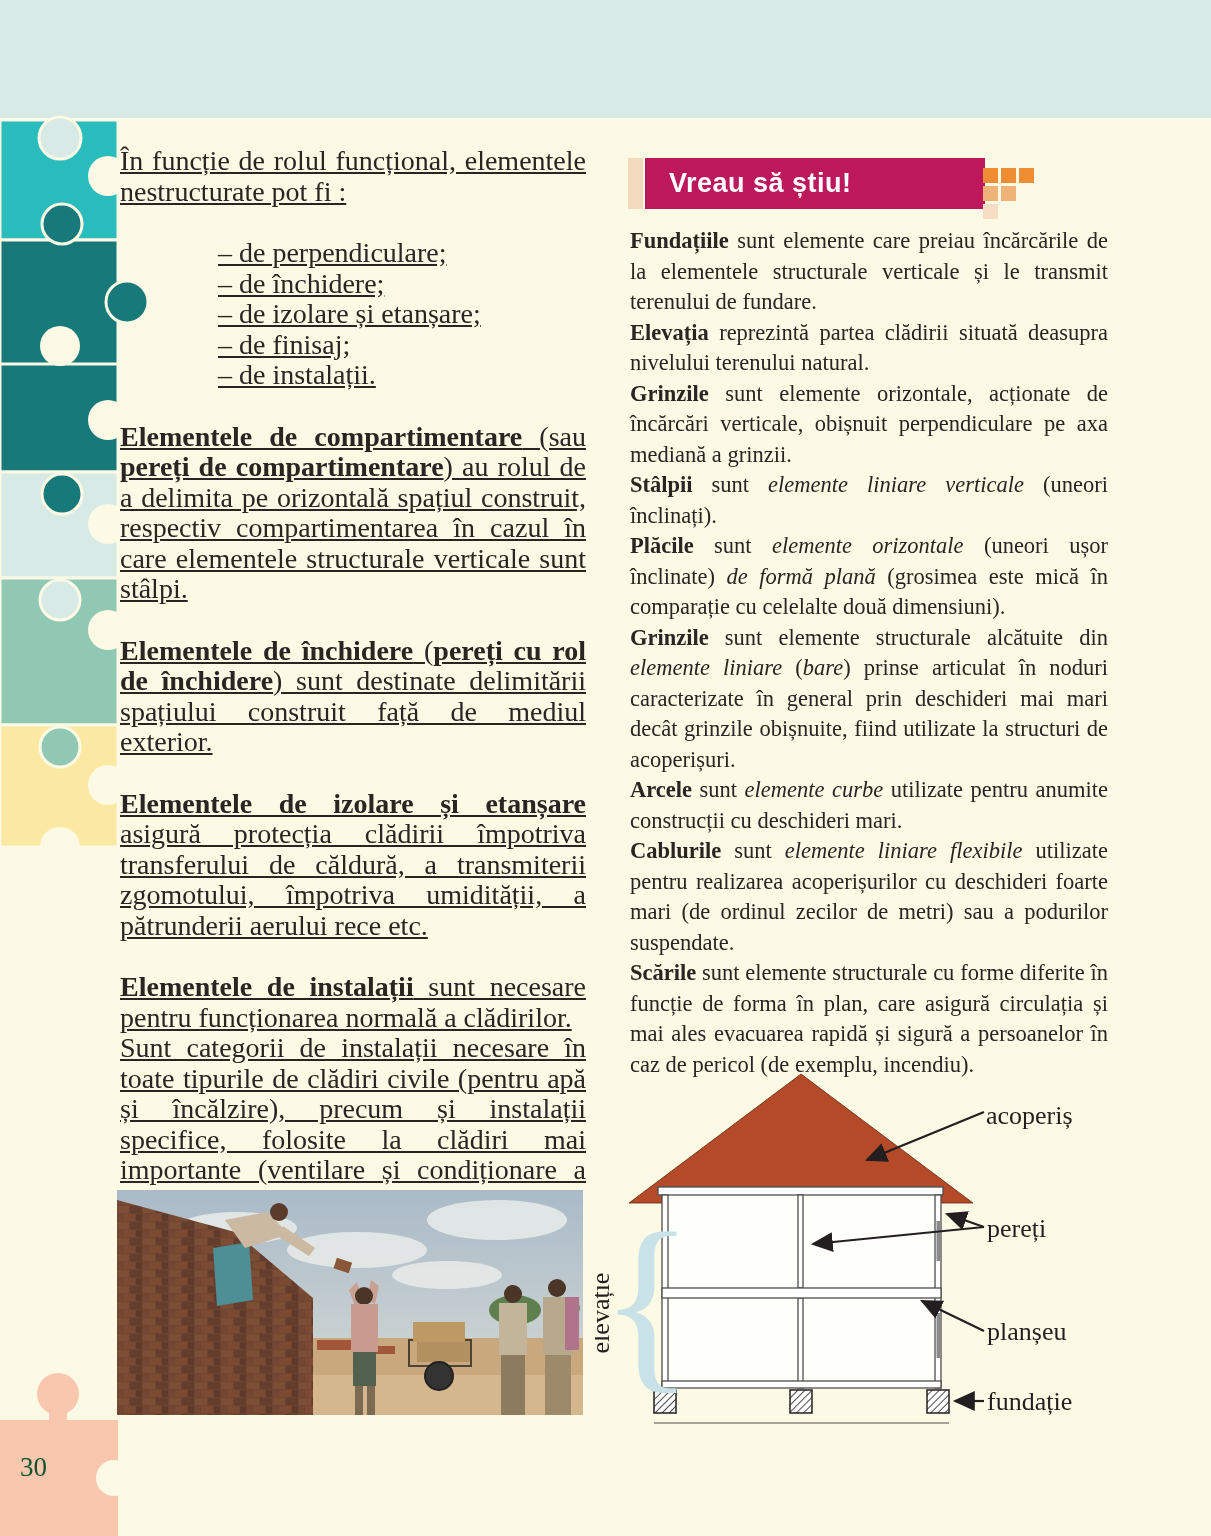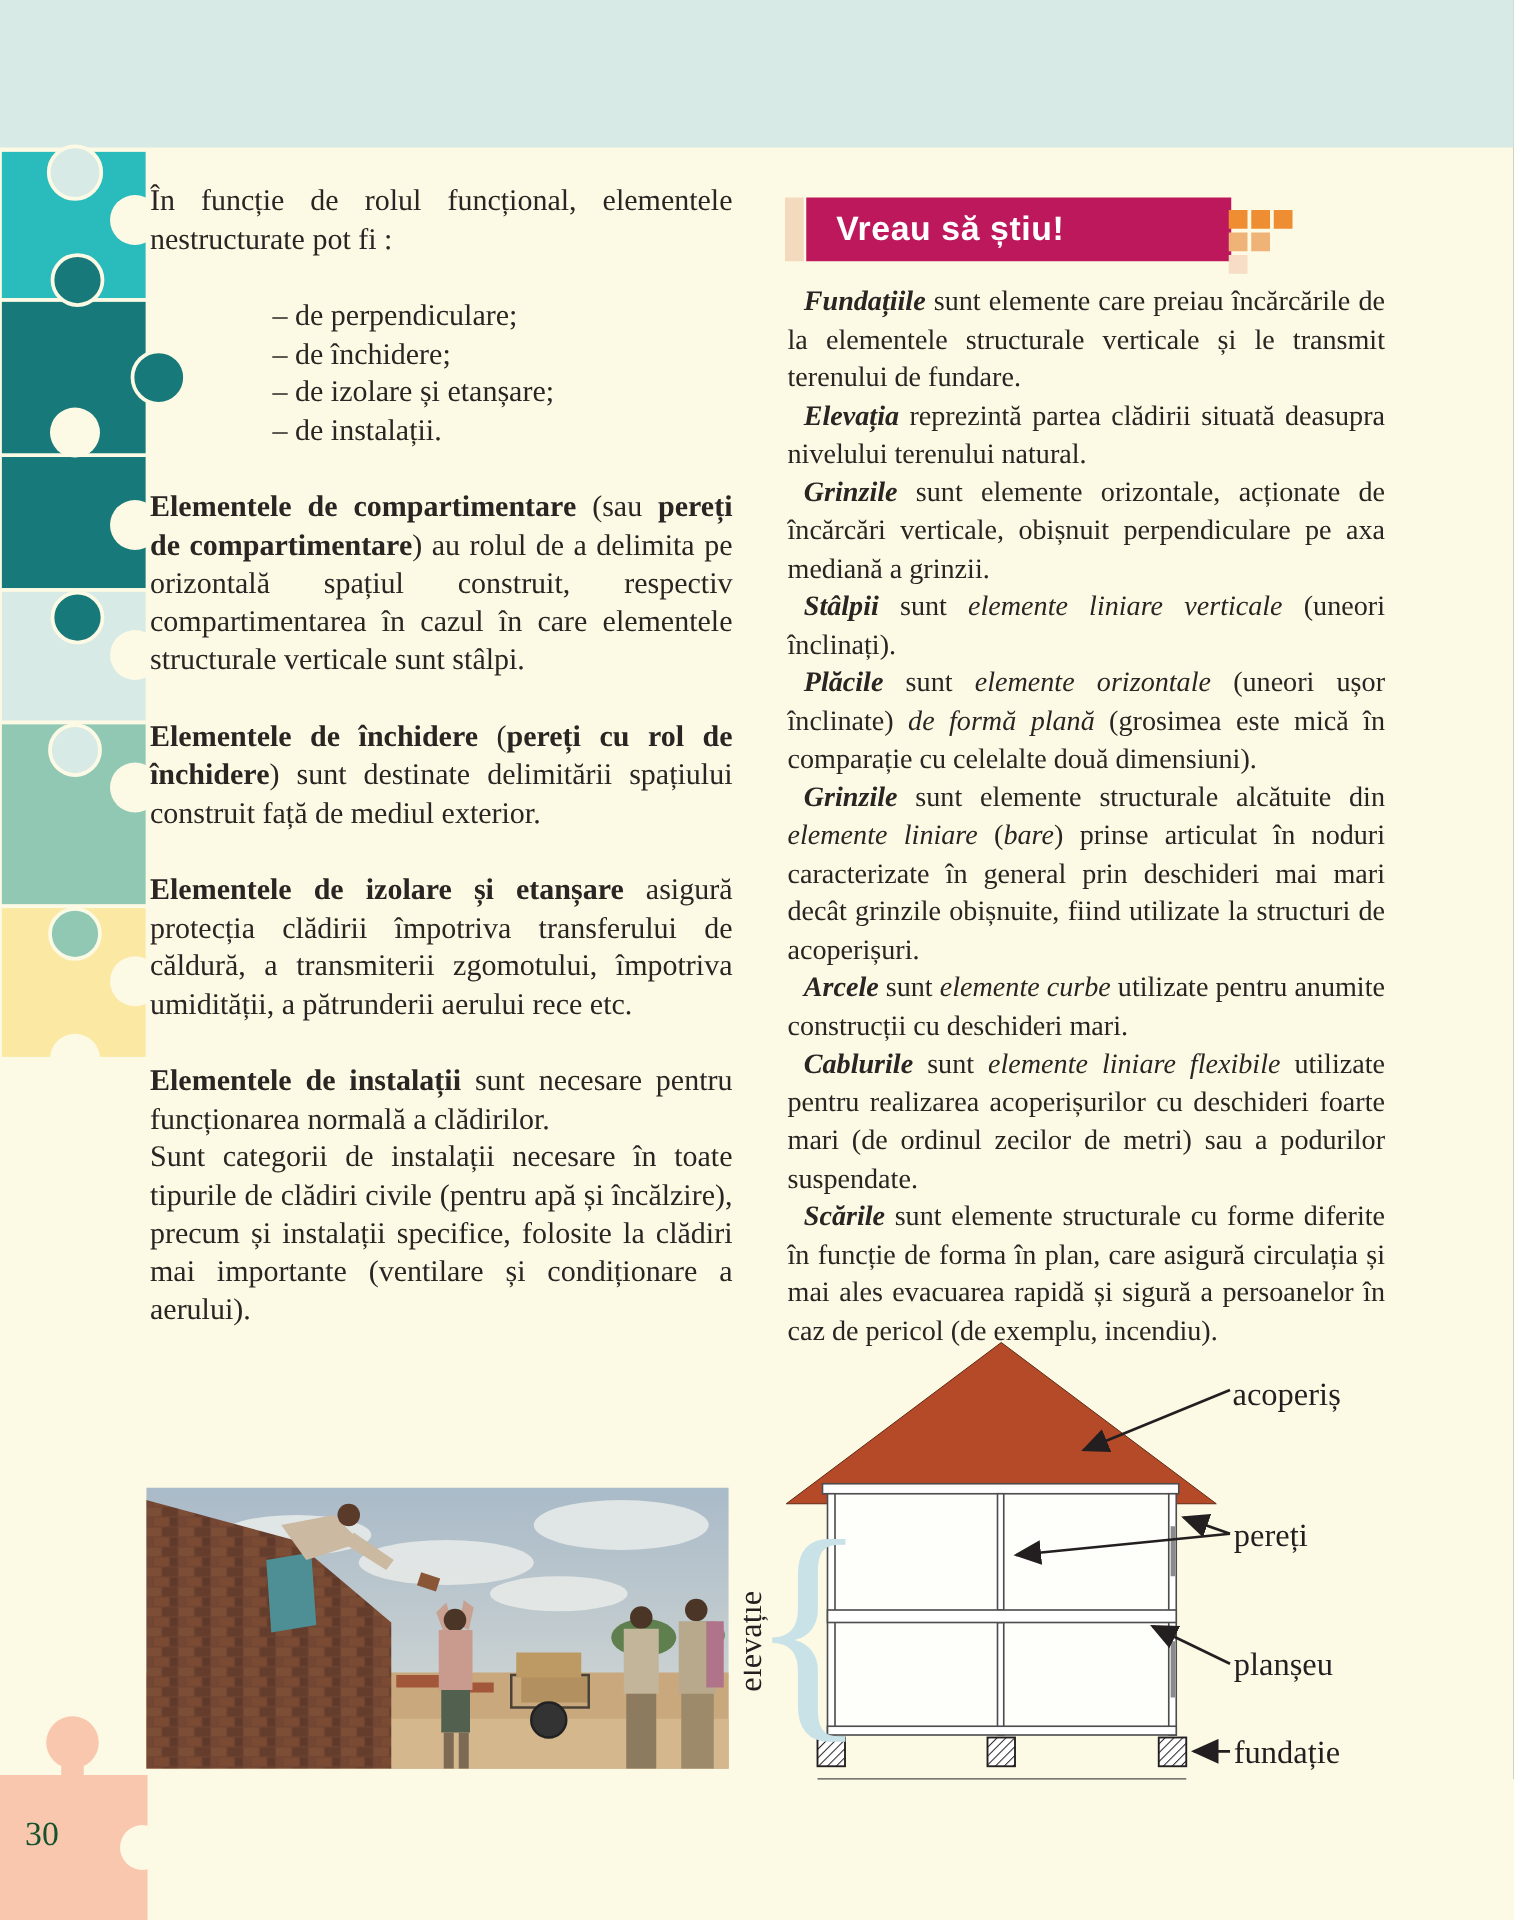--- a/index.html
+++ b/index.html
@@ -12,34 +12,34 @@
   .top-band{position:absolute;left:0;top:0;width:1211px;height:118px;background:#d7eae6;}
   .puzzle-svg{position:absolute;left:0;top:110px;}
   .pink-svg{position:absolute;left:0;top:1360px;}
   .page-number{
     position:absolute;left:20px;top:1452px;font-size:27px;color:#14532d;
   }
 
   
   .left-col{
     position:absolute;left:120px;top:146px;width:466px;
-    font-size:24px;line-height:30.5px;
+    font-size:28px;line-height:30.5px;text-decoration:underline;
   }
   .right-col{
     position:absolute;left:630px;top:226px;width:478px;
     font-size:22.5px;line-height:30.5px;
   }
   .para{margin:0 0 31px 0;text-align:justify;}
   .para.tight{margin-bottom:0;}
   .para.flow{margin:0;text-align:justify;}
   .list-block{margin:0 0 31px 98px;}
   .list-line{white-space:nowrap;}
   .run-b{font-weight:bold;}
   .run-i{font-style:italic;}
-  .run-bi{font-weight:bold;font-style:italic;margin-left:13px;}
+  .run-bi{font-weight:bold;}
 
   
   .know-header{position:absolute;left:628px;top:158px;height:51px;}
   .know-peach{position:absolute;left:0;top:0;width:15px;height:51px;background:#f3d9bd;}
   .know-bar{
     position:absolute;left:17px;top:0;width:340px;height:51px;background:#be185d;
     display:flex;align-items:center;
   }
   .know-title{
     font-family:"Liberation Sans", sans-serif;font-weight:bold;
@@ -100,20 +100,21 @@
   </svg>
 
   <div class="page-number">30</div>
 
   <div class="left-col">
     <p class="para"><span>În funcție de rolul funcțional, elementele nestructurate pot fi :</span></p>
     <div class="list-block">
         <div class="list-line">– de perpendiculare;</div>
         <div class="list-line">– de închidere;</div>
         <div class="list-line">– de izolare și etanșare;</div>
+        <div class="list-line">– de finisaj;</div>
         <div class="list-line">– de instalații.</div>
       </div>
     <p class="para"><span class="run-b">Elementele de compartimentare</span><span> (sau </span><span class="run-b">pereți de compartimentare</span><span>) au rolul de a delimita pe orizontală spațiul construit, respectiv compartimentarea în cazul în care elementele structurale verticale sunt stâlpi.</span></p>
     <p class="para"><span class="run-b">Elementele de închidere</span><span> (</span><span class="run-b">pereți cu rol de închidere</span><span>) sunt destinate delimitării spațiului construit față de mediul exterior.</span></p>
     <p class="para"><span class="run-b">Elementele de izolare și etanșare</span><span> asigură protecția clădirii împotriva transferului de căldură, a transmiterii zgomotului, împotriva umidității, a pătrunderii aerului rece etc.</span></p>
     <p class="para tight"><span class="run-b">Elementele de instalații</span><span> sunt necesare pentru funcționarea normală a clădirilor.</span></p>
     <p class="para flow"><span>Sunt categorii de instalații necesare în toate tipurile de clădiri civile (pentru apă și încălzire), precum și instalații specifice, folosite la clădiri mai importante (ventilare și condiționare a aerului).</span></p>
   </div>
 
   <div class="know-header">

